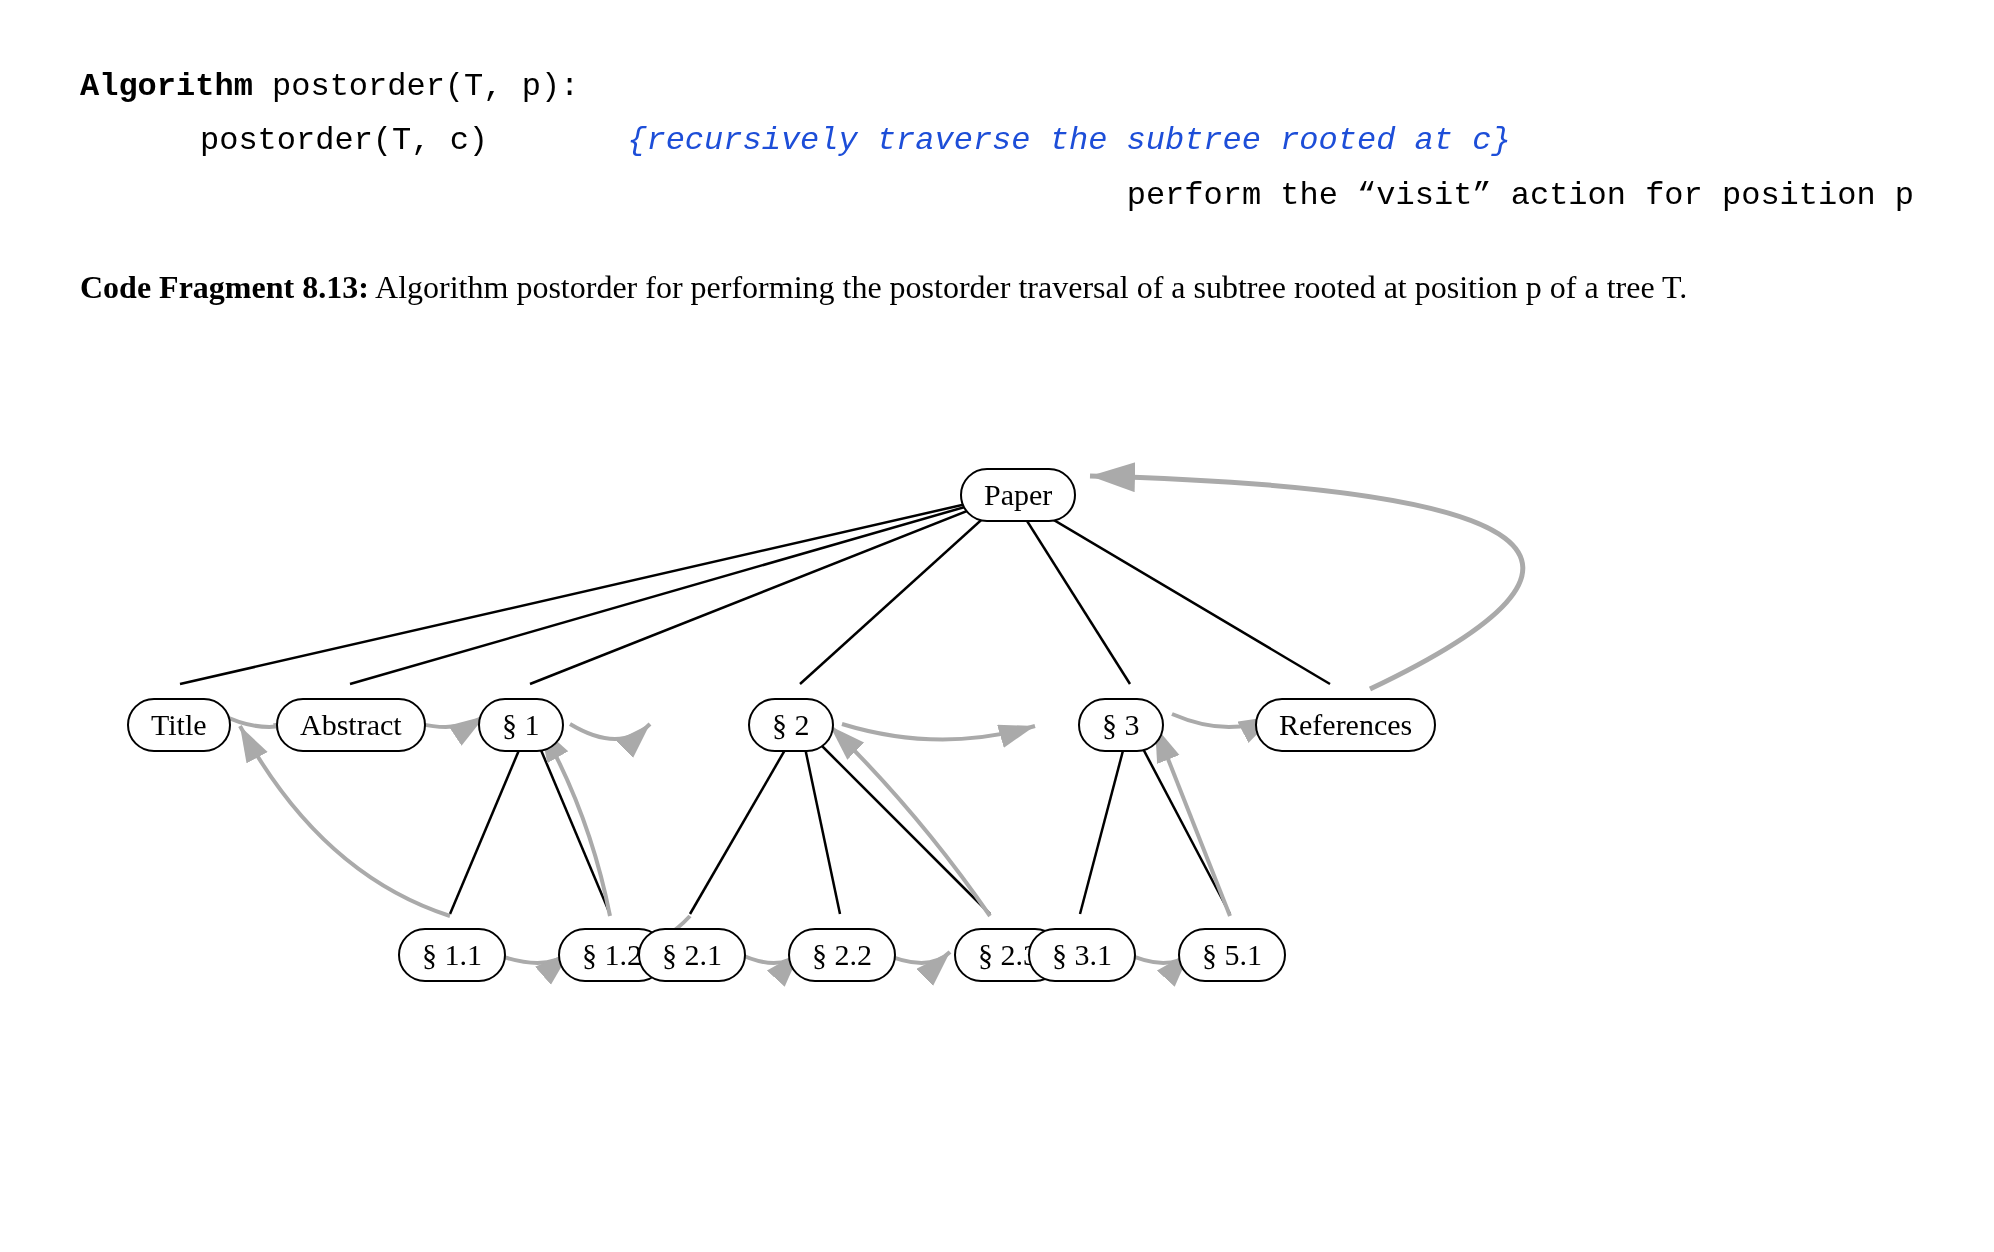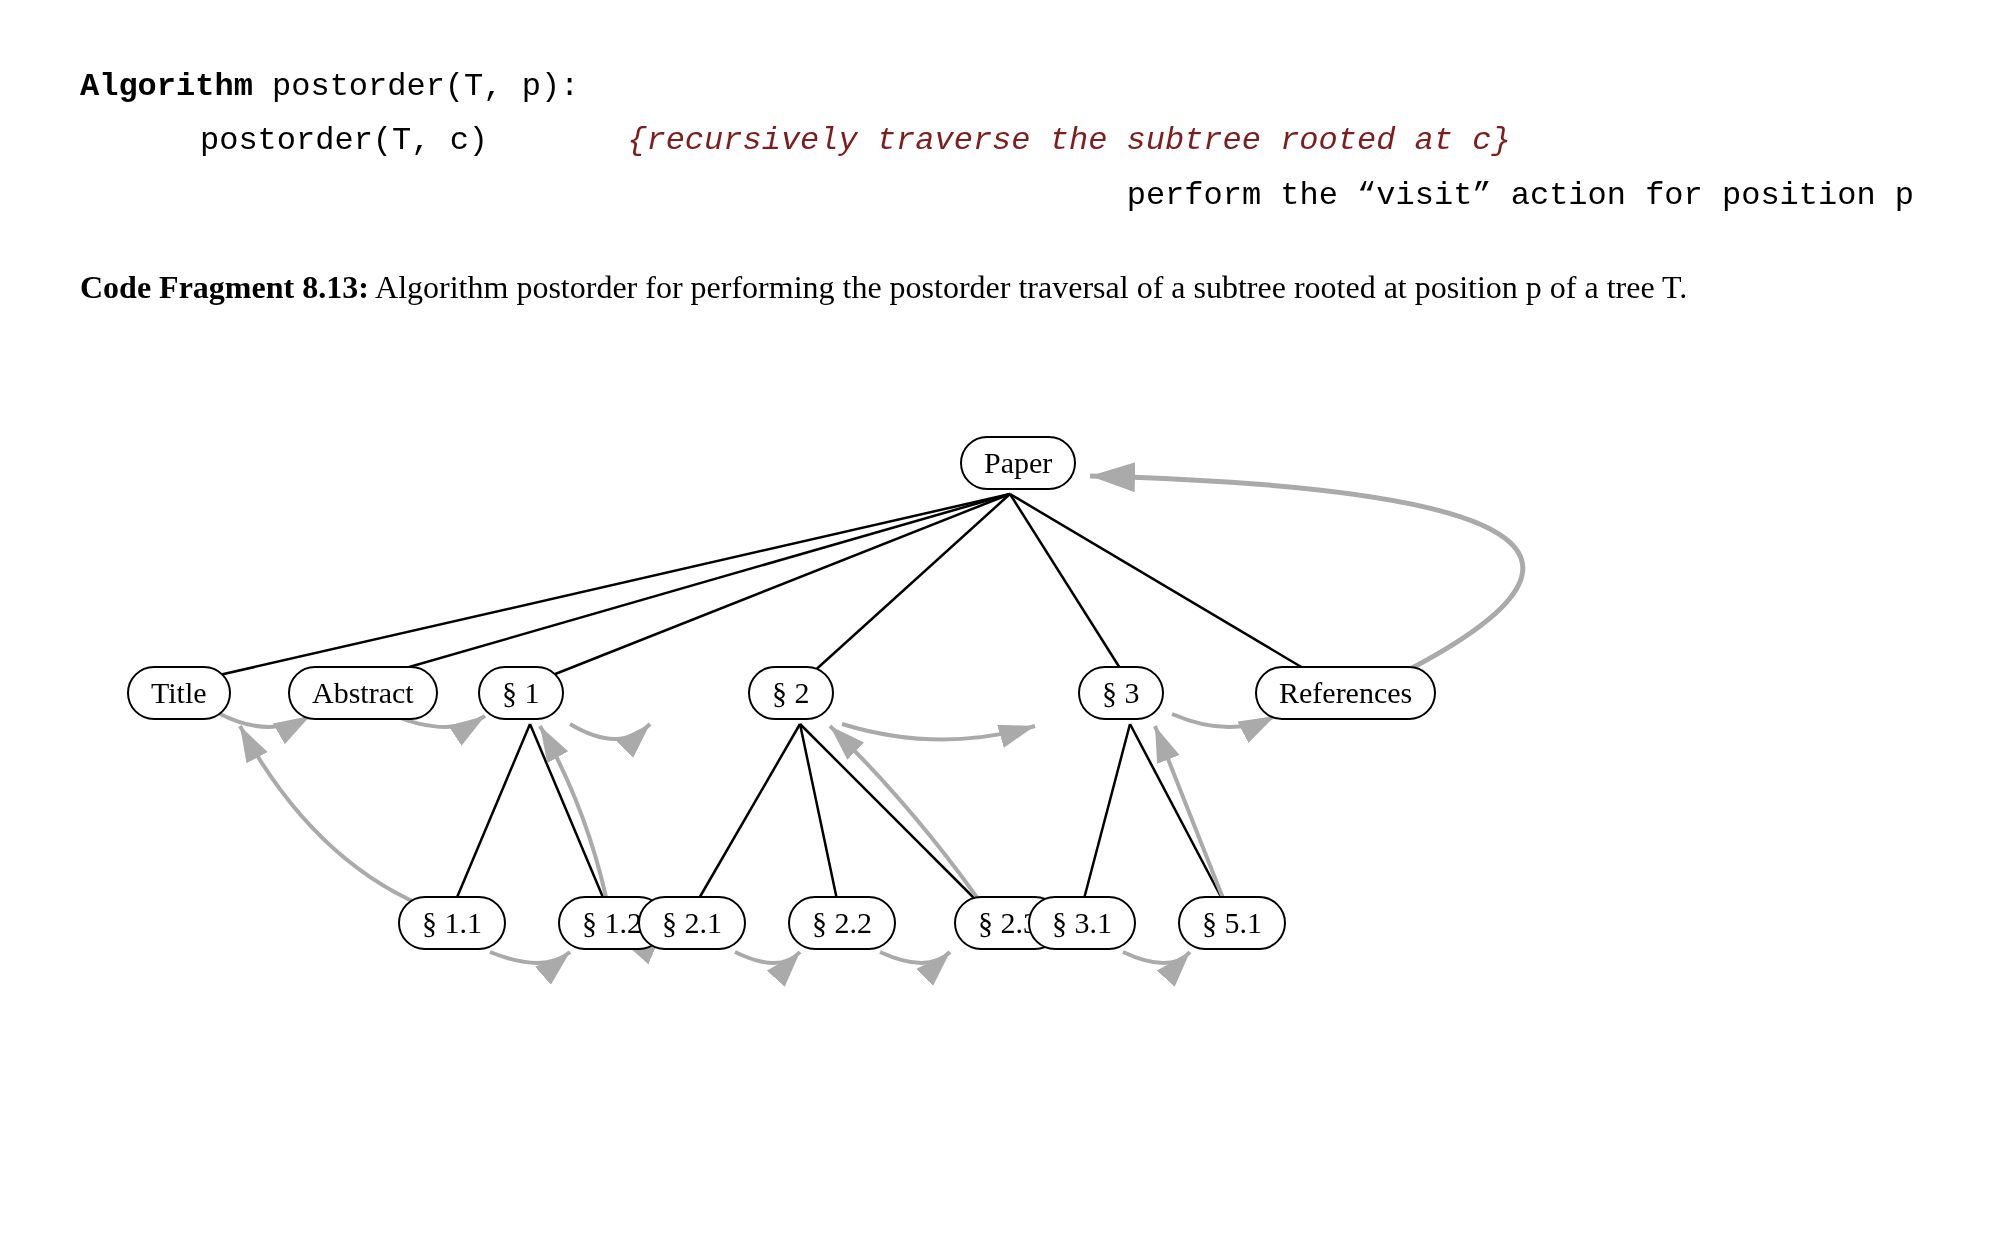--- a/index.html
+++ b/index.html
@@ -20,21 +20,21 @@
 
     .code-block .kw-bold {
       font-weight: bold;
     }
 
     .code-line {
       display: block;
     }
 
     .code-comment {
-      color: #7f1d1d;
+      color: #1d4ed8;
       font-style: italic;
     }
 
     .caption {
       font-size: 32px;
       line-height: 1.55;
       margin-bottom: 81px;
       max-width: 1700px;
     }
 
@@ -63,20 +63,21 @@
       border-radius: 40px;
       background: #fff;
       display: flex;
       align-items: center;
       justify-content: center;
       font-size: 30px;
       font-family: Georgia, serif;
       white-space: nowrap;
       padding: 8px 22px;
       z-index: 10;
+      margin-top: 32px;
     }
   </style>
 </head>
 <body>
 
 <div class="code-block">
   <span class="code-line">
     <span class="kw-bold">Algorithm</span><span> postorder(T, p):</span>
   </span>
   <span class="code-line" style="padding-left:120px;">
@@ -148,21 +149,21 @@
     <path d="M 370,522 Q 240,480 160,332" stroke="#aaa" stroke-width="4" fill="none" marker-end="url(#arrow-gray)"></path>
 
     <path d="M 610,522 Q 575,560 540,545" stroke="#aaa" stroke-width="4" fill="none" marker-end="url(#arrow-gray)"></path>
 
   </svg>
 
   <div class="node" style="left: 880px; top: 42px; min-width: 100px;">Paper</div>
 
   <div class="node" style="left: 47px; top: 272px;">Title</div>
 
-  <div class="node" style="left: 208px; top: 272px;">Abstract</div>
+  <div class="node" style="left: 196px; top: 272px;">Abstract</div>
 
   <div class="node" style="left: 398px; top: 272px;">§ 1</div>
 
   <div class="node" style="left: 668px; top: 272px;">§ 2</div>
 
   <div class="node" style="left: 998px; top: 272px;">§ 3</div>
 
   <div class="node" style="left: 1175px; top: 272px;">References</div>
 
   <div class="node" style="left: 318px; top: 502px;">§ 1.1</div>

